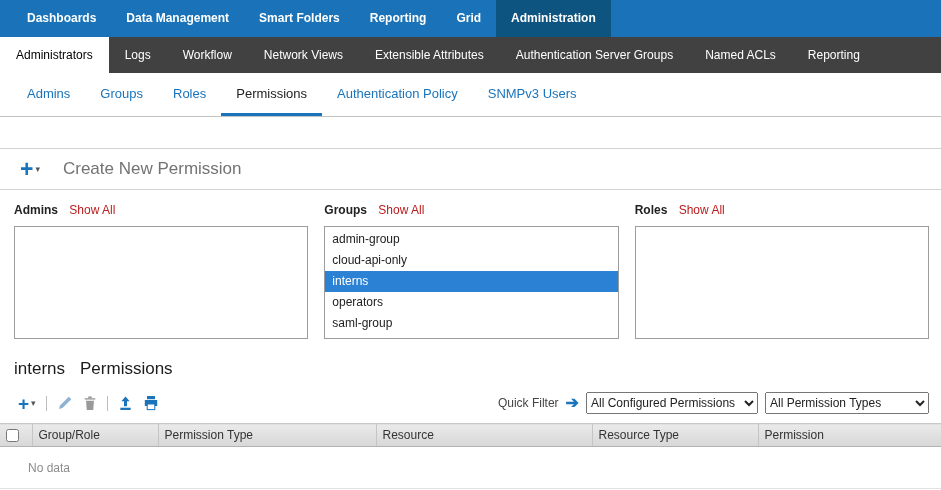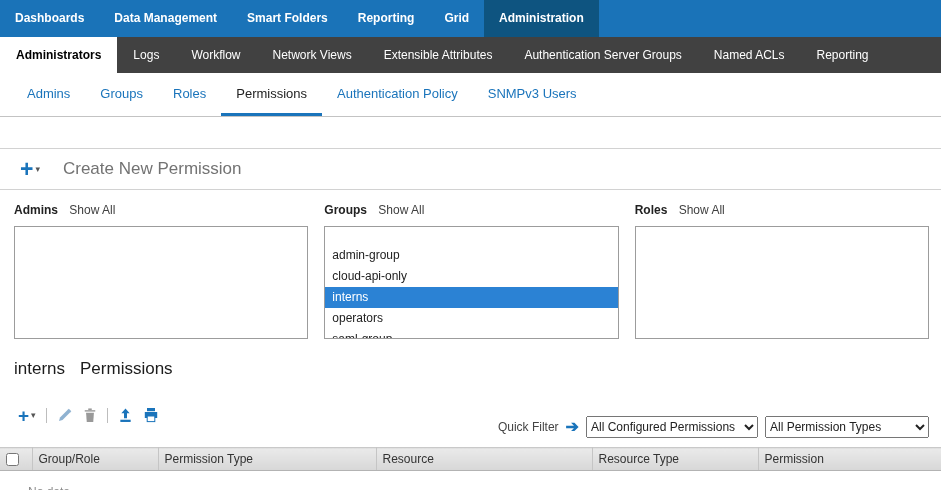--- a/index.html
+++ b/index.html
@@ -4,34 +4,34 @@
 <style>
   * { margin:0; padding:0; box-sizing:border-box; }
   html,body { background:#fff; }
   body {
     width:941px; height:490px; overflow:hidden;
     font-family:"Liberation Sans", sans-serif; color:#222;
   }
   .page { width:941px; height:490px; position:relative; }
 
   
-  .topnav { display:flex; background:#1a73b8; height:37px; padding-left:0; }
+  .topnav { display:flex; background:#1a73b8; height:37px; padding-left:12px; }
   .topnav-item {
     color:#fff; font-size:12px; font-weight:bold; line-height:37px;
     padding:0 15px; cursor:pointer; white-space:nowrap;
   }
   .topnav-item.active { background:#0e5480; }
 
   
   .tabbar { display:flex; background:#414141; height:36px; }
   .tab {
     color:#fff; font-size:12px; line-height:36px; padding:0 16px;
     cursor:pointer; white-space:nowrap;
   }
-  .tab.active { background:#fff; color:#000; font-weight:bold; }
+  .tab.active { background:#fff; color:#000; font-weight:normal; }
 
   
   .subnav { display:flex; height:44px; border-bottom:1px solid #c3c3c3; padding-left:12px; }
   .subnav-item {
     color:#1a74bb; font-size:13px; line-height:42px; padding:0 15px;
     cursor:pointer; white-space:nowrap;
   }
   .subnav-item.active { color:#222; border-bottom:3px solid #1a74bb; }
 
   
@@ -43,37 +43,37 @@
   .plus-glyph { color:#1a74bb; font-weight:bold; line-height:1; cursor:pointer; }
   .plus-lg { font-size:23px; }
   .caret-glyph { color:#555; font-size:9px; margin-left:2px; cursor:pointer; align-self:center; }
   .create-title { font-size:17px; color:#737373; margin-left:23px; }
 
   
   .selector-row { display:flex; gap:16px; padding:13px 12px 0 14px; }
   .sel-col { flex:1; min-width:0; }
   .sel-head { font-size:12px; height:16px; }
   .sel-label { font-weight:bold; color:#222; }
-  .showall-link { color:#404040; margin-left:8px; cursor:pointer; text-decoration:none; }
+  .showall-link { color:#b91c1c; margin-left:8px; cursor:pointer; text-decoration:none; }
   .listbox {
     margin-top:7px; height:113px; background:#fff;
-    border:1px solid #9c9c9c; overflow:auto; padding-top:18px;
+    border:1px solid #9c9c9c; overflow:auto; padding-top:2px;
   }
   .list-item { font-size:12px; color:#222; padding:3px 7px; line-height:15px; cursor:pointer; }
   .list-item.selected { background:#2b82d4; color:#fff; }
 
   
   .perm-head { padding:20px 0 0 14px; font-size:17px; color:#1c1c1c; display:flex; gap:15px; }
 
   .toolbar { display:flex; align-items:center; padding:13px 12px 6px 18px; gap:10px; }
   .icon-btn { display:flex; align-items:flex-end; cursor:pointer; }
   .icon-btn svg { display:block; }
   .plus-sm { font-size:19px; }
   .tb-sep { width:1px; height:15px; background:#bdbdbd; }
-  .qf-group { margin-left:auto; display:flex; align-items:center; gap:7px;margin-top:24px; }
+  .qf-group { margin-left:auto; display:flex; align-items:center; gap:7px; }
   .qf-label { font-size:12px; color:#444; }
   .qf-arrow { color:#1a74bb; font-size:16px; font-weight:bold; line-height:1; cursor:pointer; }
   select { font-size:12px; height:22px; font-family:"Liberation Sans", sans-serif; color:#222; }
   .sel-configured { width:172px; }
   .sel-types { width:164px; }
 
   
   table.perm-table { width:100%; border-collapse:collapse; margin-top:3px; table-layout:fixed; }
   .perm-table th {
     background:linear-gradient(#eaeaea,#d7d7d7);

